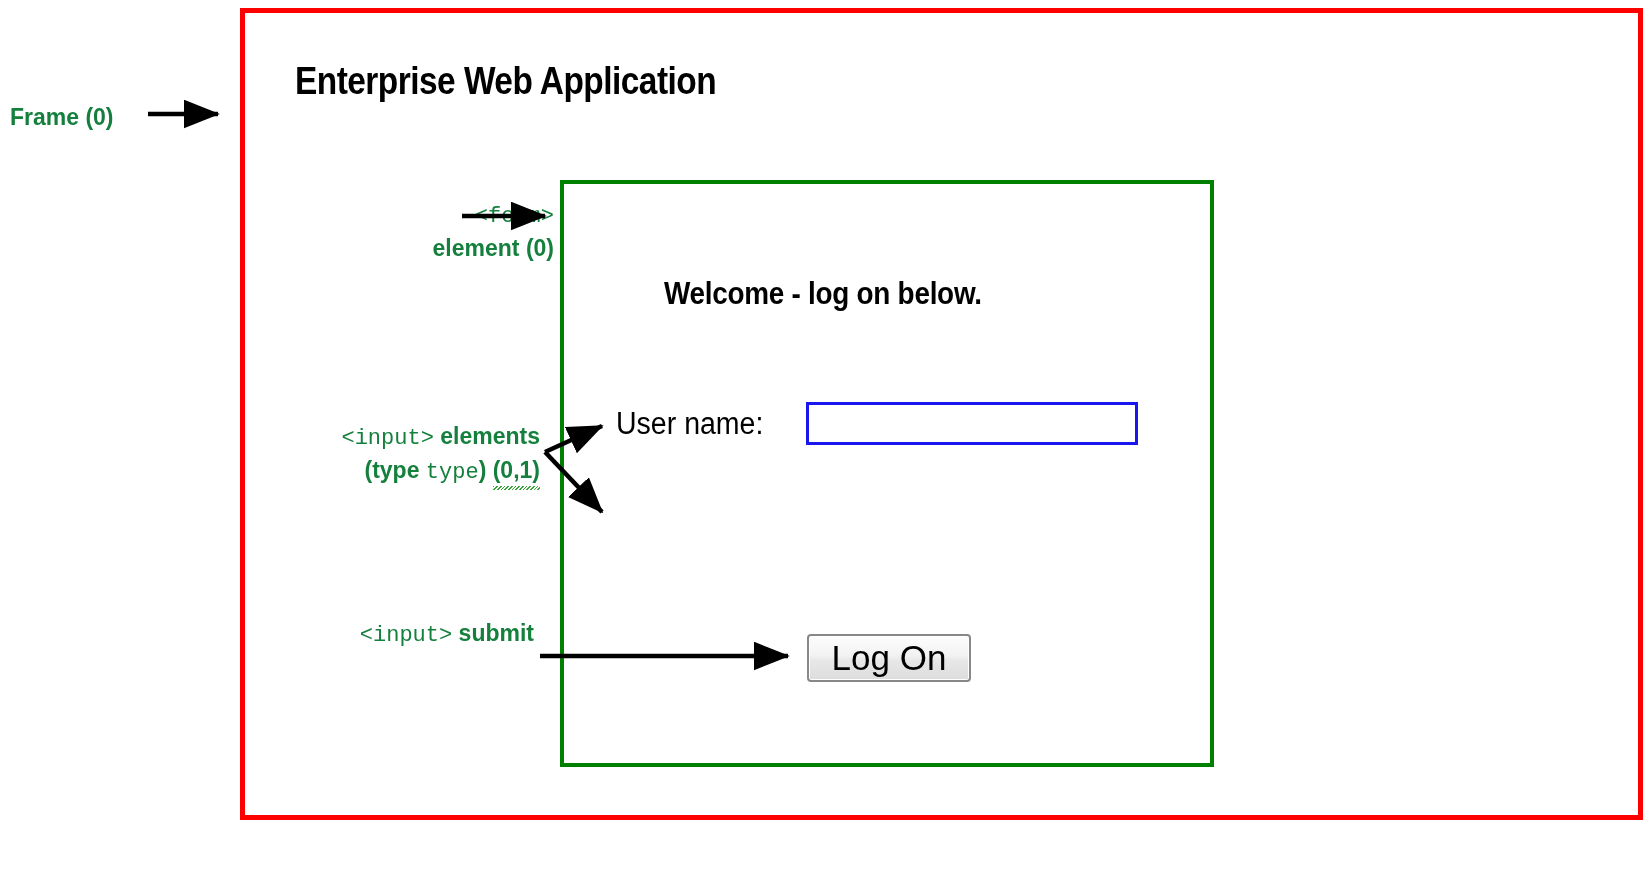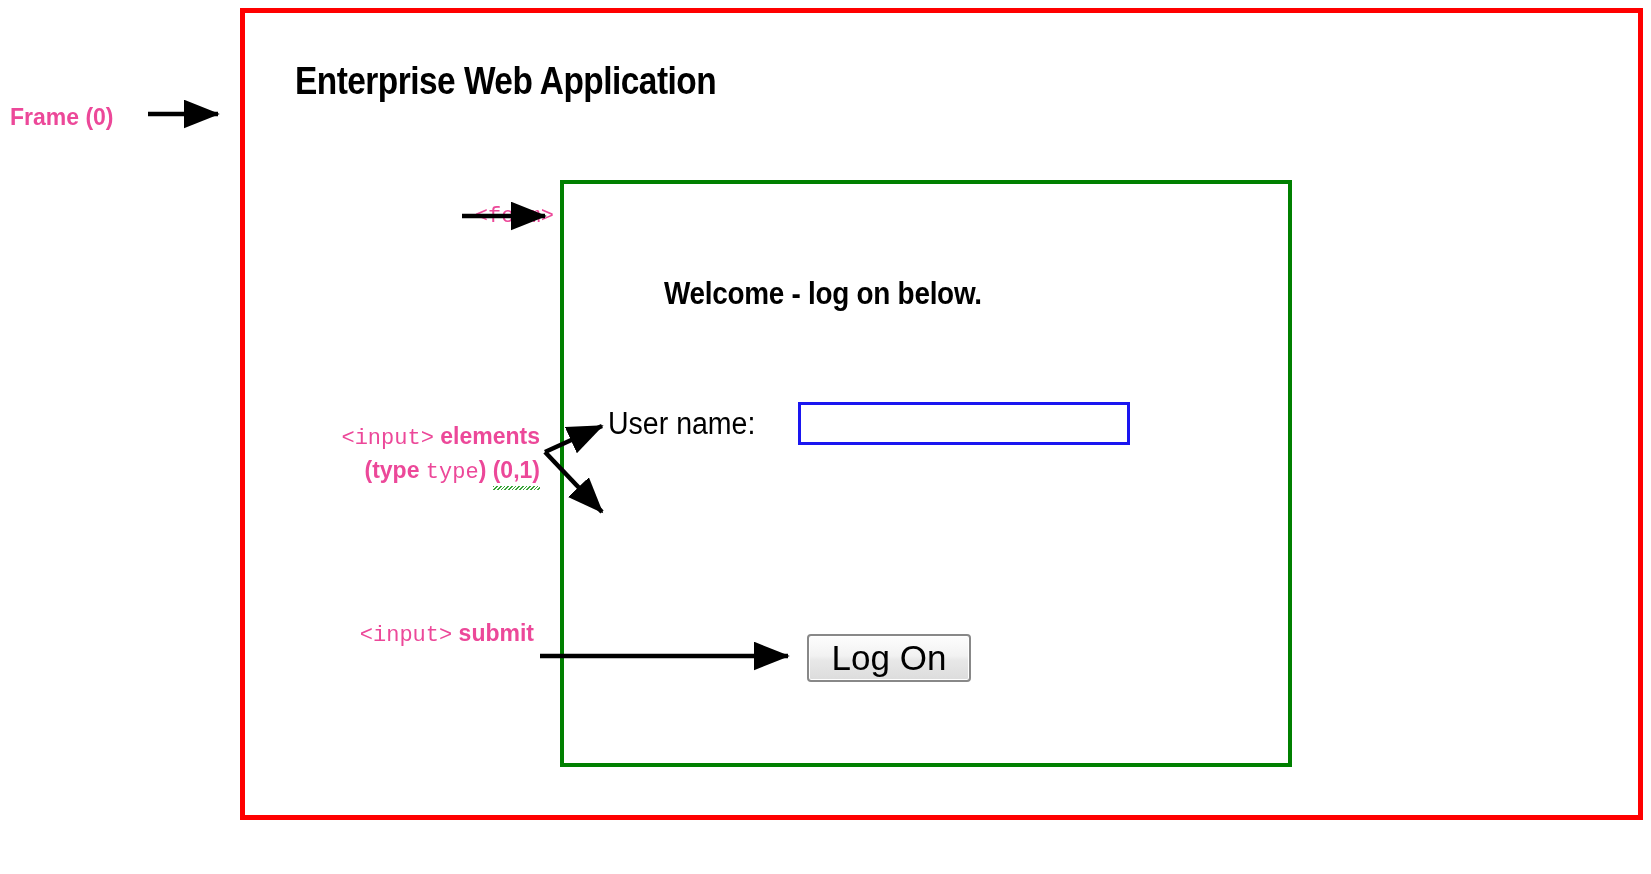--- a/index.html
+++ b/index.html
@@ -41,21 +41,21 @@
     transform: scaleX(0.88);
     transform-origin: left center;
     white-space: nowrap;
   }
 
   
   .form-box {
     position: absolute;
     left: 560px;
     top: 180px;
-    width: 732px;
+    width: 654px;
     height: 587px;
     border: 4px solid #008000;
     box-sizing: border-box;
     background: #ffffff;
   }
 
   .welcome-heading {
     position: absolute;
     left: 100px;
     top: 92px;
@@ -68,21 +68,21 @@
     transform-origin: left center;
     white-space: nowrap;
   }
 
   
   .field-row {
     position: absolute;
     display: flex;
     align-items: center;
   }
-  .field-row.username { left: 44px; top: 218px; }
+  .field-row.username { left: 52px; top: 218px; }
   .field-row.password { left: 52px; top: 312px; }
 
   .field-label {
     font-family: "Liberation Sans Narrow", "Liberation Sans", sans-serif;
     font-weight: normal;
     font-size: 31px;
     color: #000000;
     transform: scaleX(0.92);
     transform-origin: left center;
     white-space: nowrap;
@@ -125,21 +125,21 @@
     line-height: 44px;
     text-align: center;
   }
 
   
   .annotation {
     position: absolute;
     font-family: "Liberation Sans", sans-serif;
     font-weight: bold;
     font-size: 23px;
-    color: #ec4899;
+    color: #15803d;
     white-space: nowrap;
     line-height: 1.42;
   }
   .annotation .mono {
     font-family: "Liberation Mono", "DejaVu Sans Mono", monospace;
     font-weight: normal;
     font-size: 22px;
   }
   .ann-line { display: block; }
   .ann-right  { text-align: right; }
@@ -201,20 +201,21 @@
 </div>
 
 <div class="annotation ann-frame">
   <span class="ann-line">Frame (0)</span>
 </div>
 
 <div class="annotation ann-form ann-right">
   <span class="ann-line">
     <span class="mono">&lt;form&gt;</span>
   </span>
+  <span class="ann-line">element (0)</span>
 </div>
 
 <div class="annotation ann-inputs ann-right">
   <span class="ann-line">
     <span class="mono">&lt;input&gt;</span><span> elements</span>
   </span>
   <span class="ann-line"><span>(type </span><span class="mono">type</span><span>) </span><span class="squiggle">(0,1)</span>
   </span>
 </div>
 

